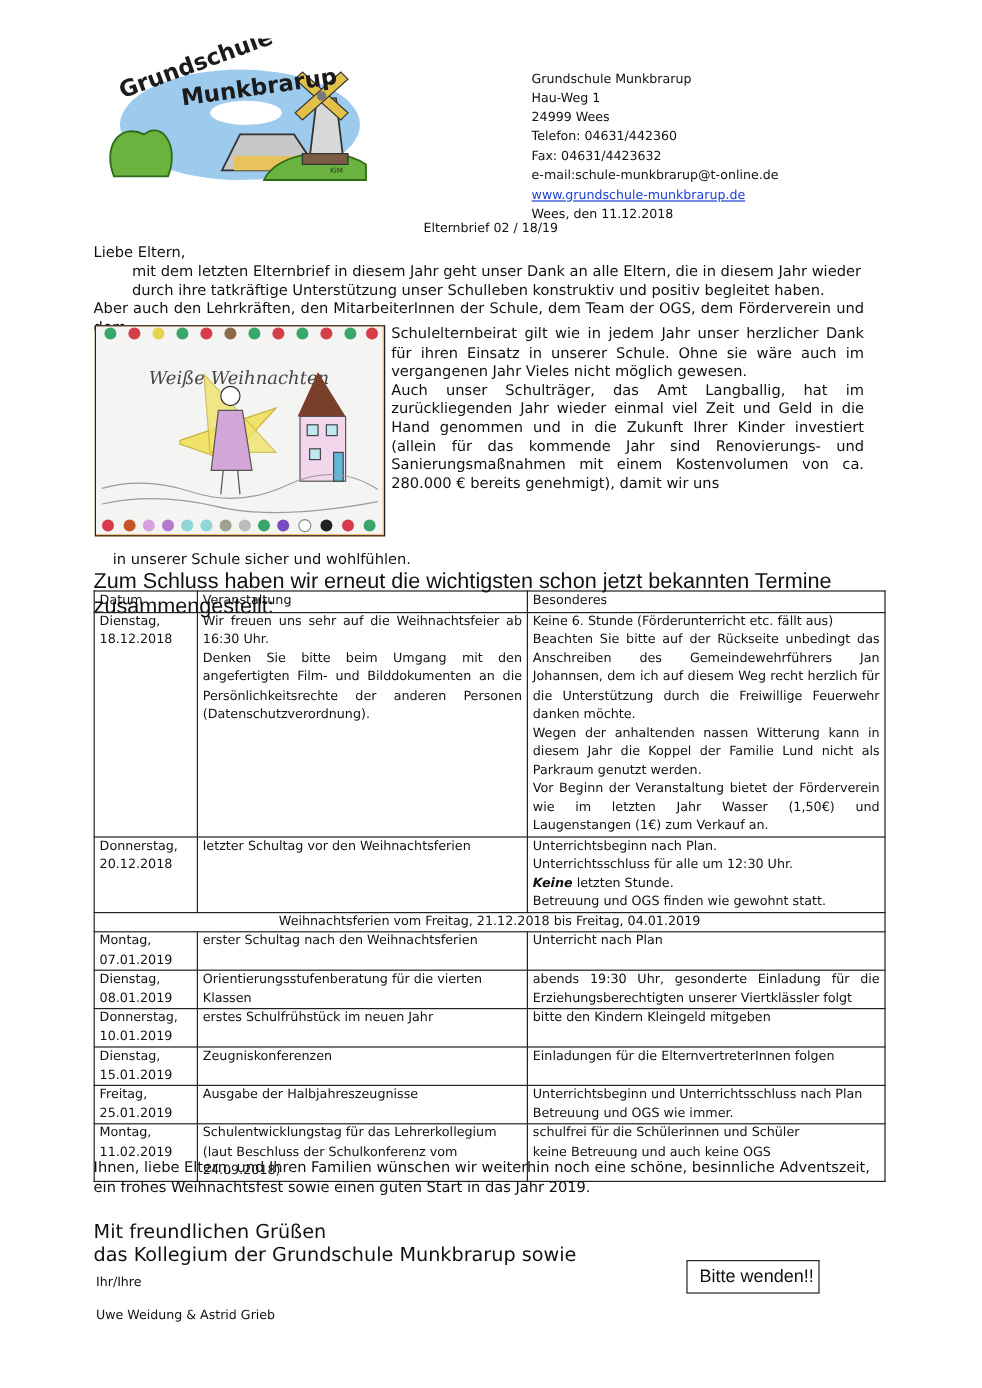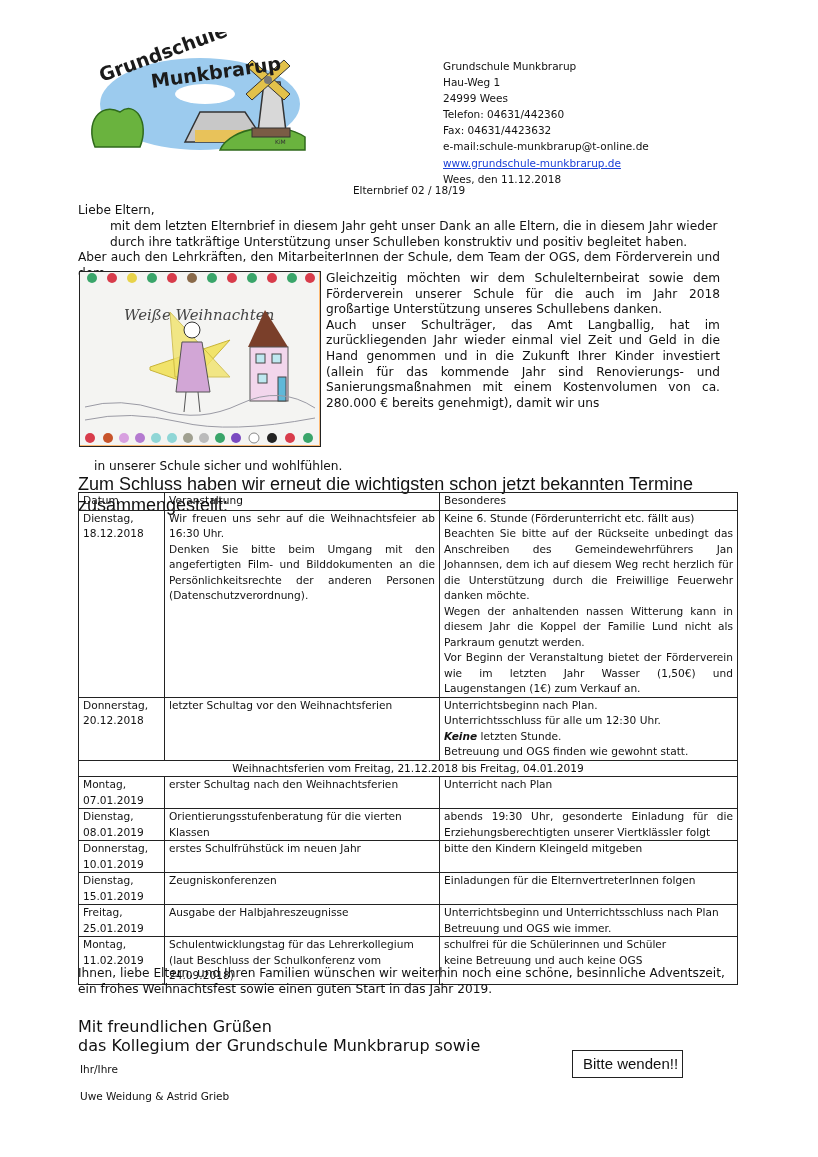--- a/index.html
+++ b/index.html
@@ -135,21 +135,21 @@
     <rect x="176" y="82" width="9" height="9" fill="#bfe8f0" stroke="#444"></rect>
       <rect x="192" y="82" width="9" height="9" fill="#bfe8f0" stroke="#444"></rect>
     <rect x="178" y="102" width="9" height="9" fill="#bfe8f0" stroke="#444"></rect>
       <rect x="198" y="105" width="8" height="24" fill="#5fb8d8" stroke="#444"></rect>
     <path d="M5,135 Q40,125 80,138 T160,132 T235,136" fill="none" stroke="#9a9aa4"></path>
     <path d="M5,148 Q50,138 100,150 T235,146" fill="none" stroke="#9a9aa4"></path>
   </svg>
 </div>
 
 <div id="para-right" class="abs body-text just">
-  <p>Gleichzeitig möchten wir dem Schulelternbeirat sowie dem Förderverein unserer Schule für die auch im Jahr 2018 großartige Unterstützung unseres Schullebens danken.</p>
+  <p>Schulelternbeirat gilt wie in jedem Jahr unser herzlicher Dank für ihren Einsatz in unserer Schule. Ohne sie wäre auch im vergangenen Jahr Vieles nicht möglich gewesen.</p>
   <p>Auch unser Schulträger, das Amt Langballig, hat im zurückliegenden Jahr wieder einmal viel Zeit und Geld in die Hand genommen und in die Zukunft Ihrer Kinder investiert (allein für das kommende Jahr sind Renovierungs- und Sanierungsmaßnahmen mit einem Kostenvolumen von ca. 280.000 € bereits genehmigt), damit wir uns</p>
 </div>
 <div id="para-end" class="abs body-text">in unserer Schule sicher und wohlfühlen.</div>
 <div id="intro-table" class="abs">Zum Schluss haben wir erneut die wichtigsten schon jetzt bekannten Termine zusammengestellt:</div>
 
 <table id="schedule" class="abs">
   <tbody>
       <tr class="head">
     <td class="c1">Datum</td>
     <td class="c2">Veranstaltung</td>

